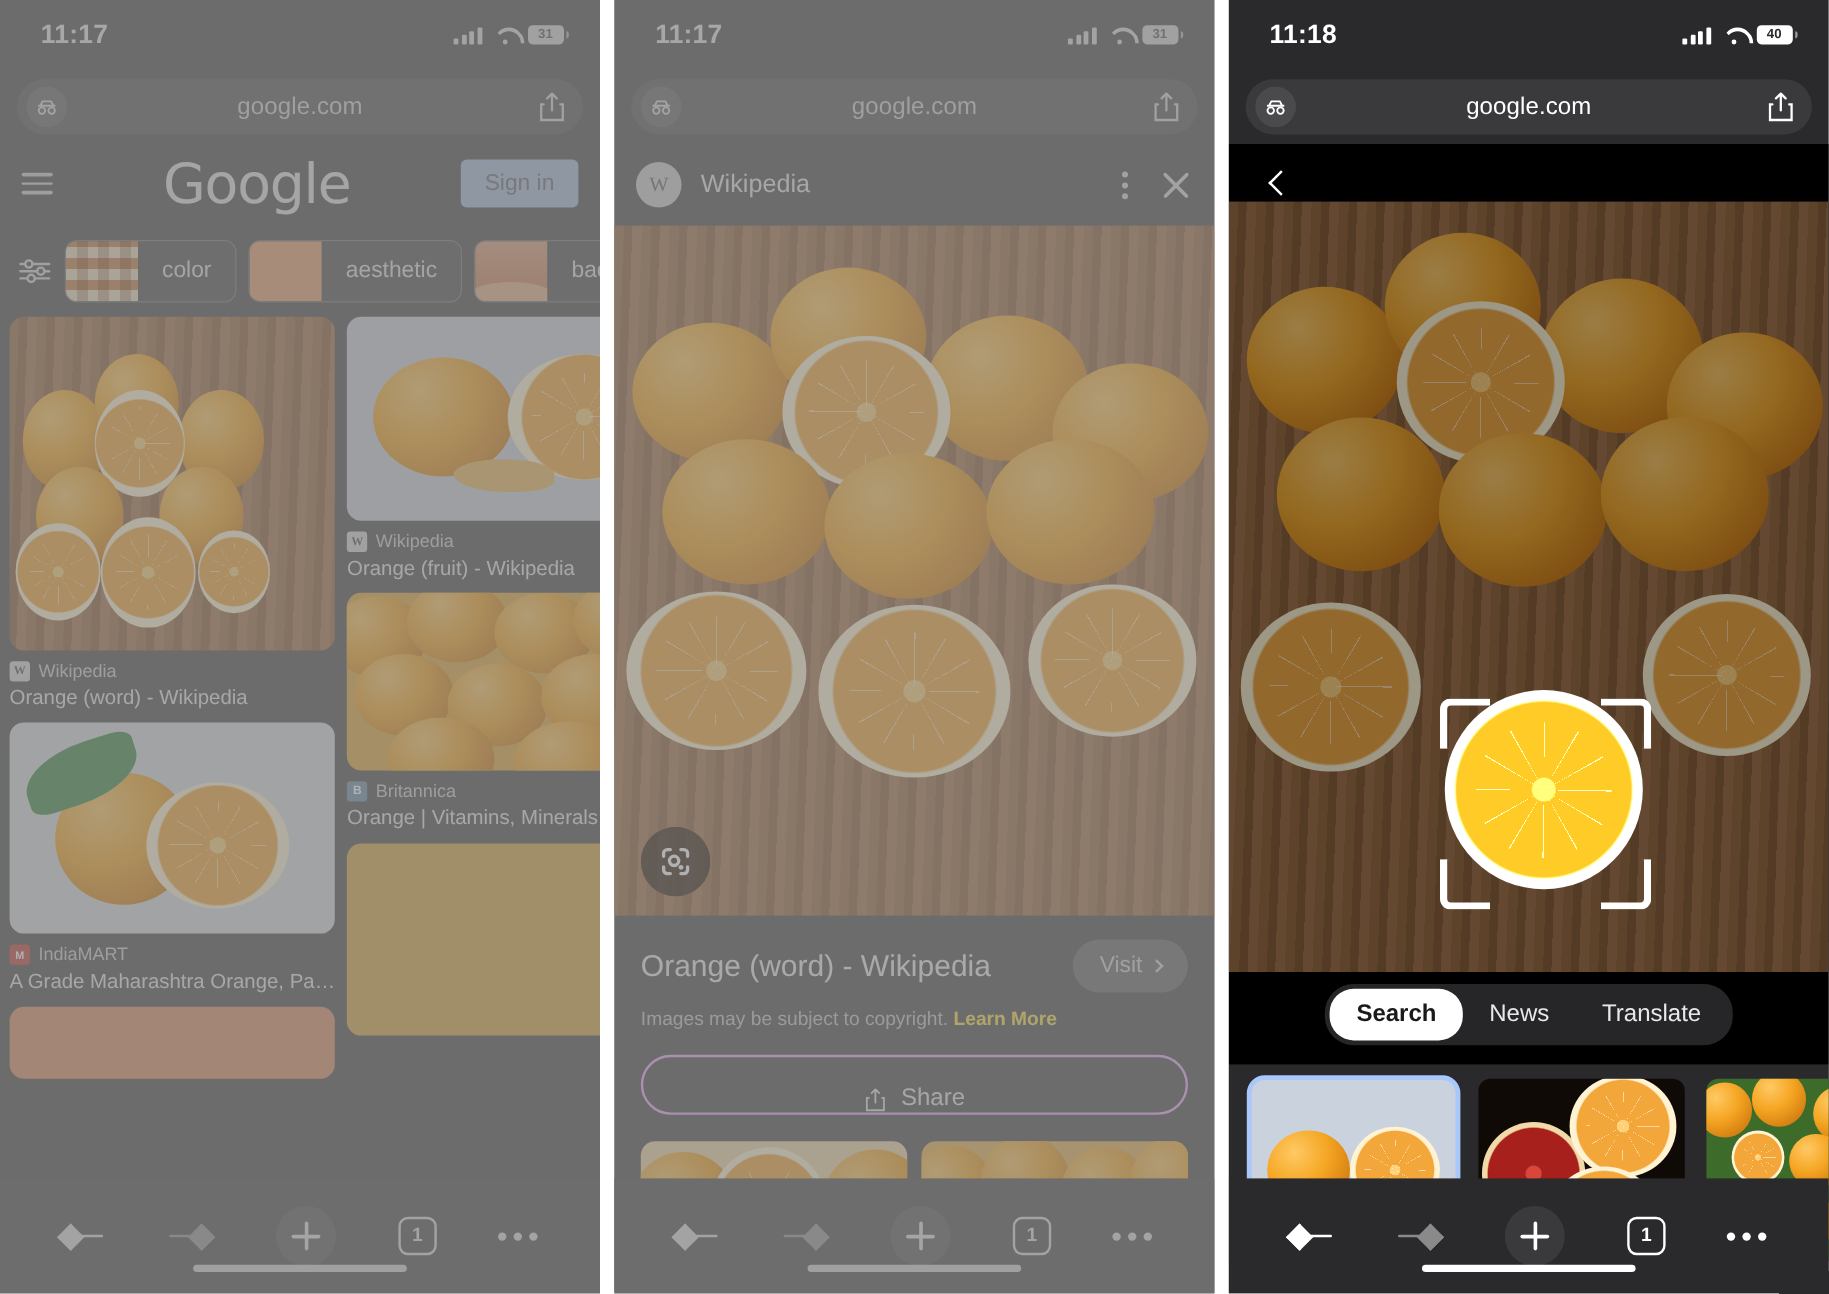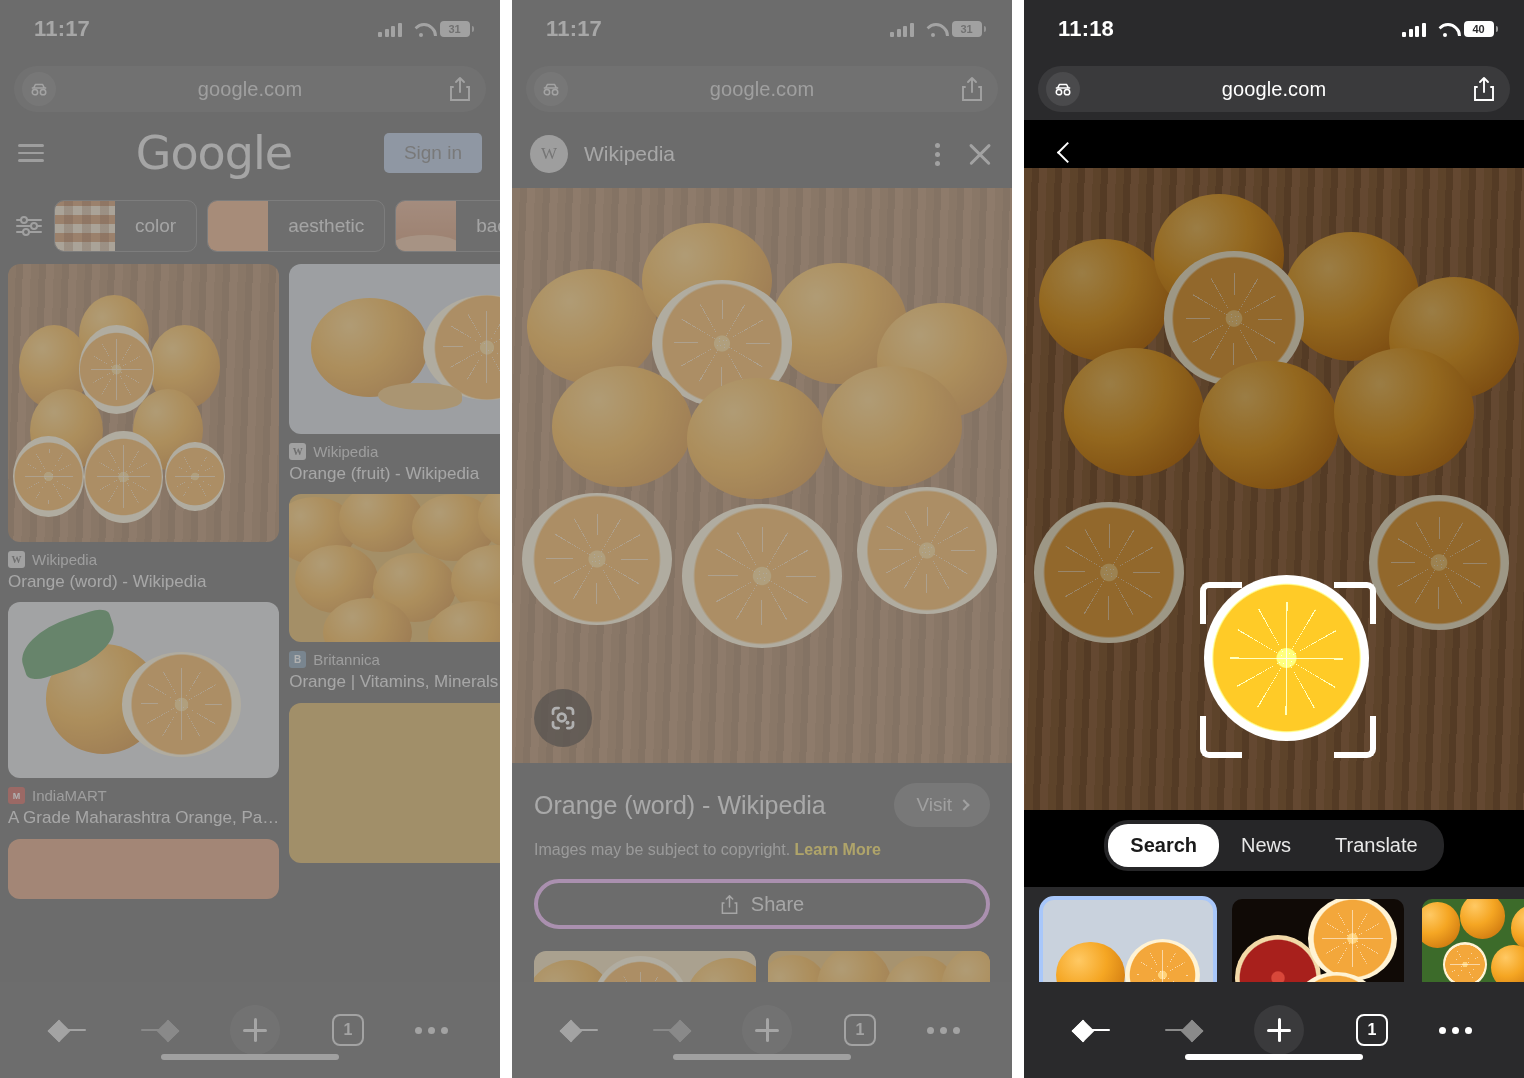--- a/index.html
+++ b/index.html
@@ -177,22 +177,22 @@
   .lens-fab .veil{ position:absolute; inset:0; background:rgba(20,10,4,0.72); }
 
   .infopane{ position:relative; padding:20px 22px 0; z-index:4;}
   .info-row{ display:flex; align-items:center; justify-content:space-between; gap:14px;}
   .info-title{ font-size:25px; color:#ececec; font-weight:400; }
   .visit{ background:#6d6d6d; color:#d5d5d5; border:none; border-radius:22px; font-size:19px; padding:11px 22px; display:flex; align-items:center; gap:8px;}
   .chev{ width:8px;height:8px;border-style:solid;border-width:2px 2px 0 0;transform:rotate(45deg);display:inline-block;}
   .copyright{ margin-top:14px; font-size:16px; color:#c6c6c6;}
   .copyright b{ color:#fde047; }
   .sharebtn{
-    margin-top:20px; width:100%; height:50px; border-radius:25px; border:4px solid #f0abfc;
-    background:transparent; color:#e4e4e4; font-size:20px; display:flex; align-items:center; justify-content:center; gap:12px;
+    margin-top:20px; width:100%; height:50px; border-radius:25px; border:2px solid #f0abfc;
+    background:transparent; color:#e4e4e4; font-size:20px; display:flex; align-items:flex-end; justify-content:center; gap:12px;
   }
   .related{ position:relative; display:flex; gap:12px; padding:22px 22px 0; z-index:3;}
   .related .rt{ flex:1; height:90px; border-radius:12px; overflow:hidden;}
 
   
   .lens-stage{ position:relative; width:100%; height:690px; background:#000; overflow:hidden; }
   .lens-back{ position:absolute; left:28px; top:18px; width:30px;height:30px; z-index:9;}
   .lens-back::before{content:"";position:absolute;left:8px;top:7px;width:13px;height:13px;border-style:solid;border-width:2.6px 0 0 2.6px;border-color:#fff;transform:rotate(-45deg);}
   .lens-photo{ position:absolute; left:0; right:0; top:48px; height:642px; }
   .crop{ position:absolute; left:176px; top:462px; width:176px; height:176px; z-index:10;}

